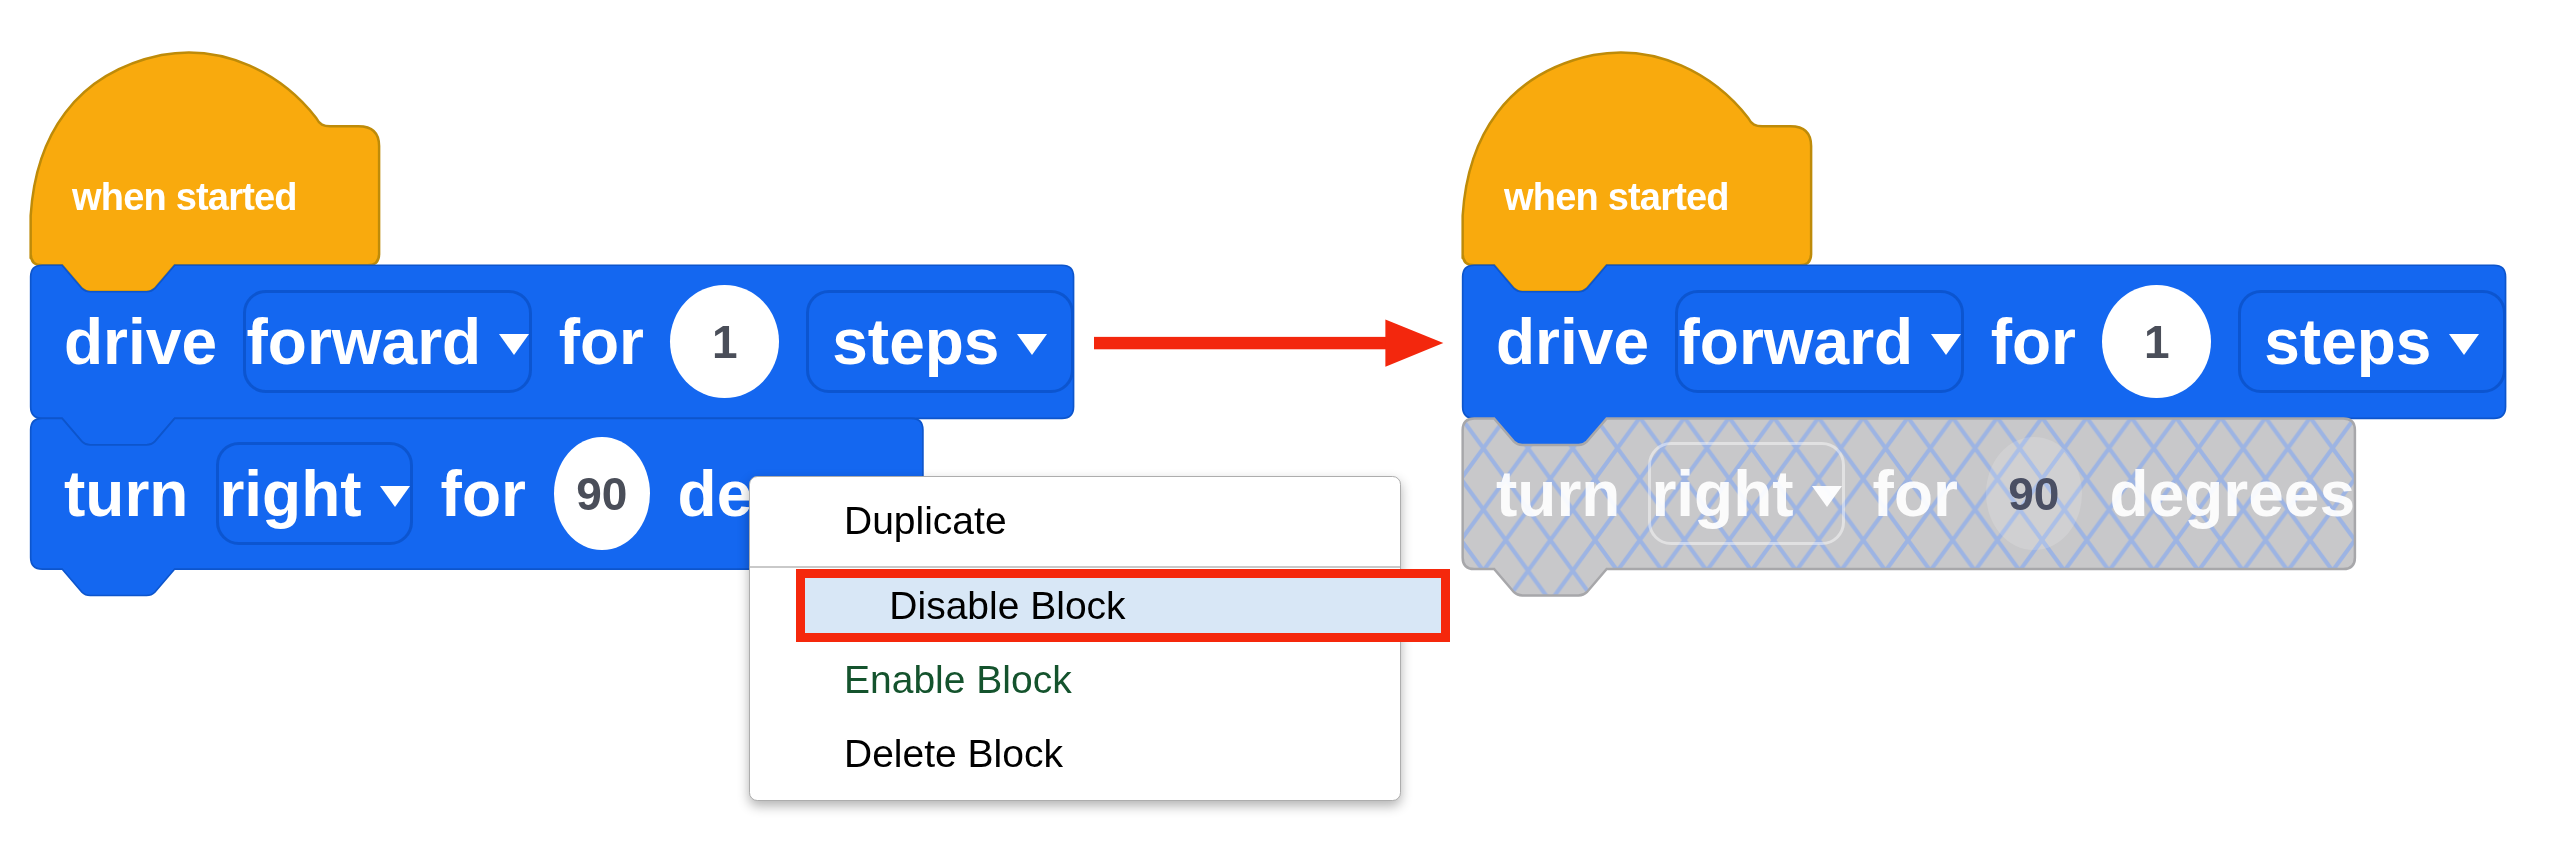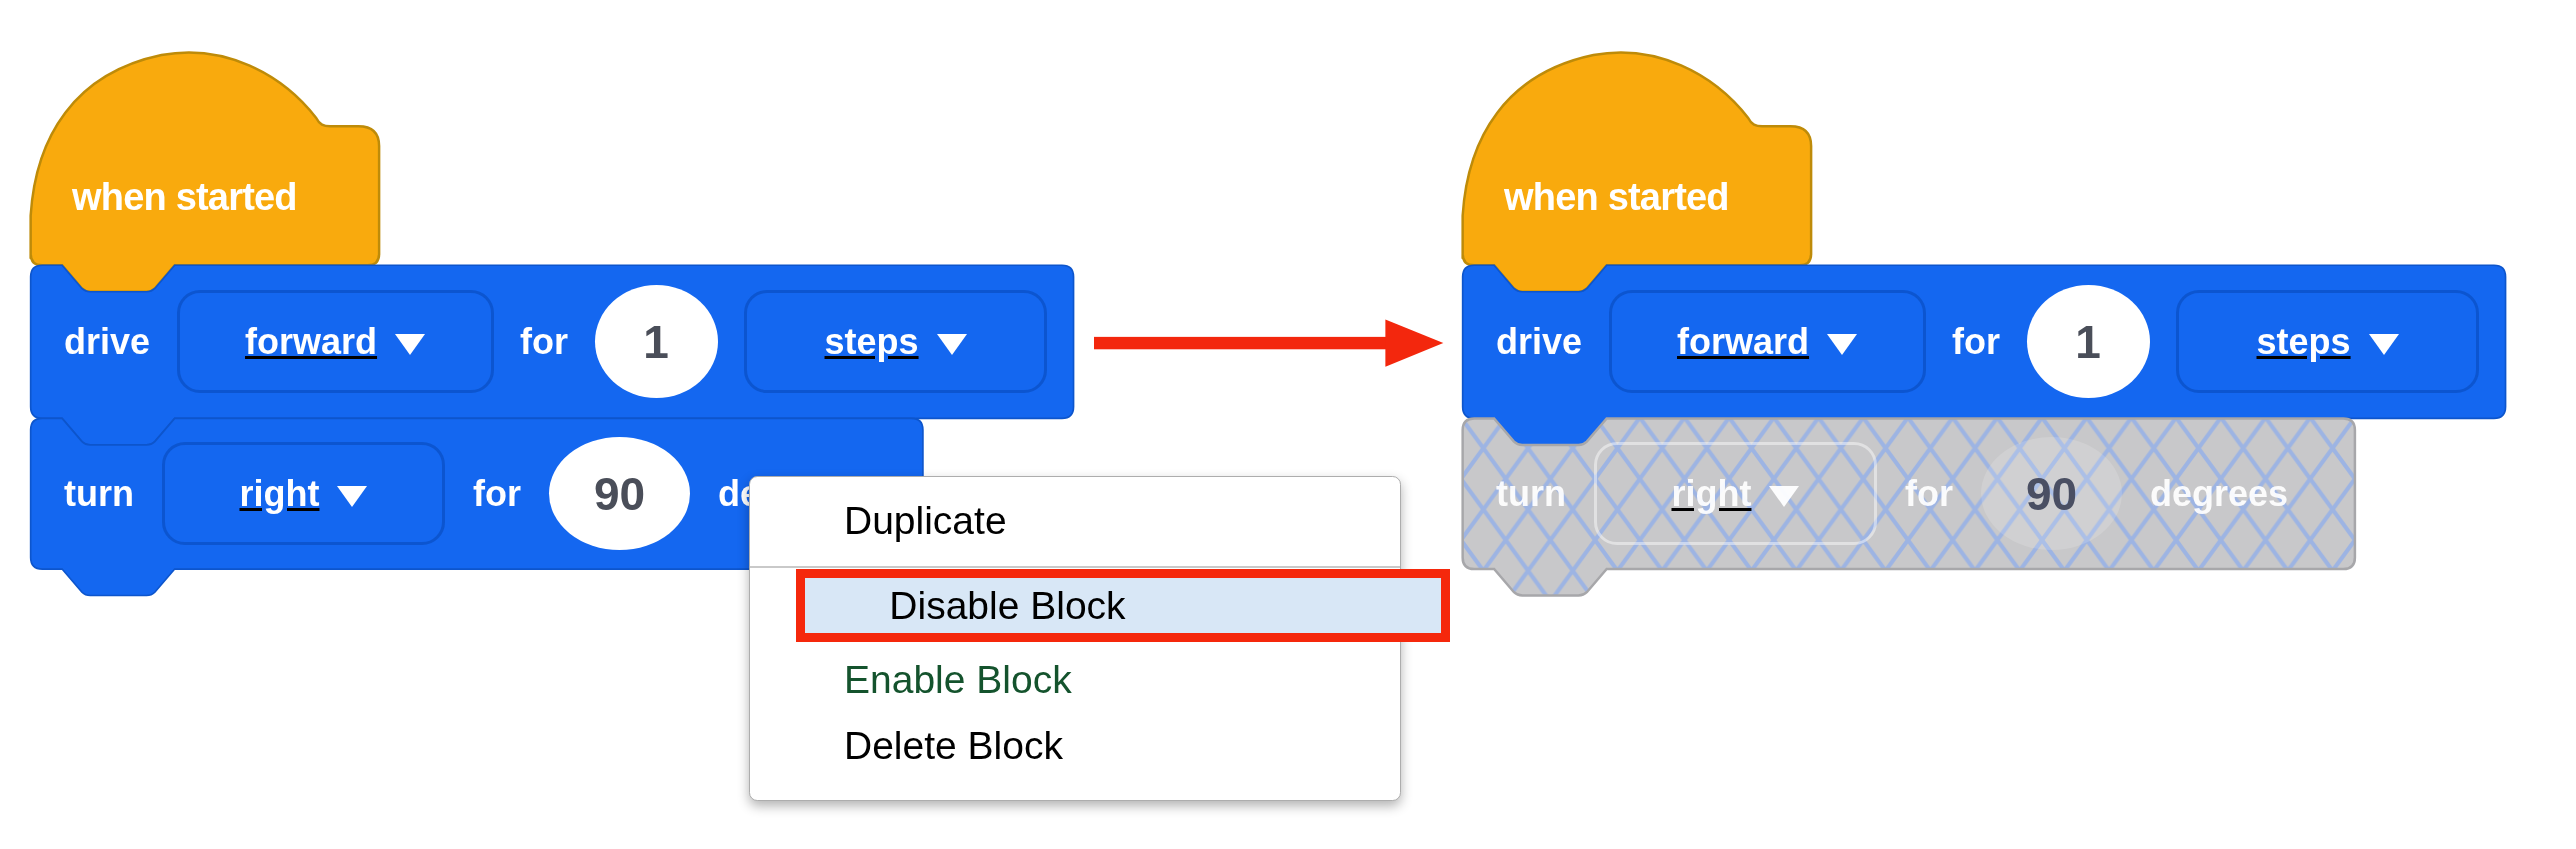--- a/index.html
+++ b/index.html
@@ -13,24 +13,24 @@
   .stack-right { left:1461px; top:50px; }
   .stack svg.blocks { position:absolute; left:0; top:0; z-index:1; }
 
   .hat-label { position:absolute; left:43px; top:101px; width:290px; height:93px;
                display:flex; align-items:center; z-index:2;
                font-size:38px; font-weight:bold; color:#fff; letter-spacing:-0.8px; }
 
   .block-row { position:absolute; left:0; display:flex; align-items:center; z-index:2; }
   .row-drive { top:215px; height:153px; width:1045px; padding-left:35px; column-gap:26.5px; }
   .row-turn  { top:368px; height:151px; width:894px; padding-left:35px; column-gap:28px; }
-  .blk-label { font-size:36px; font-weight:bold; color:#fff; white-space:nowrap; }
+  .blk-label { font-size:64px; font-weight:bold; color:#fff; white-space:nowrap; }
 
   .pill { height:103px; border:3.3px solid rgba(12,84,206,0.95); border-radius:23px;
-          display:flex; align-items:center; justify-content:center; column-gap:18px;text-decoration:underline; }
+          display:flex; align-items:center; justify-content:center; column-gap:18px; }
   .pill-forward { width:317px; }
   .pill-right   { width:283px; }
   .pill-steps   { width:303px; }
   .pill .blk-label { font-weight:bold; }
   .caret { width:0; height:0; border-left:15.7px solid transparent; border-right:15.7px solid transparent;
            border-top:21.5px solid #ffffff; margin-top:6.6px; }
 
   .oval { background:#ffffff; border-radius:50%; display:flex; align-items:center; justify-content:center;
           font-size:46px; font-weight:bold; color:#4A4E59; }
   .oval-1  { width:123px; height:113px; }
@@ -45,21 +45,21 @@
   
   .menu { position:absolute; left:749px; top:476px; width:652px; height:325px;
           background:#ffffff; border:1.7px solid #ADADAD; border-radius:8.3px; z-index:10;
           box-shadow:0 5px 11.6px rgba(0,0,0,0.30); font-size:39px; color:#000; }
   .menu-item { position:absolute; left:0; width:100%; display:flex; align-items:center; padding-left:94px; }
   .mi-0 { top:0; height:88px; }
   .menu-sep { position:absolute; left:0; top:89px; width:100%; height:1.7px; background:#C9C9C9; }
   .mi-1 { top:92px; left:-1.7px; width:calc(100% + 3.3px); height:73px;
           background:#D8E7F6; border:9px solid #F5280C; padding-left:84px;margin-left:48px; }
   .mi-2 { top:166px; height:74px; color:#14532d; }
-  .mi-3 { top:232px; height:74px;align-items:center; }
+  .mi-3 { top:240px; height:74px;align-items:center; }
 
   
   .arrow { position:absolute; left:1094px; top:316px; z-index:5; }
 </style>
 </head>
 <body>
 
 <div class="canvas">
 
   <div class="stack stack-left">

